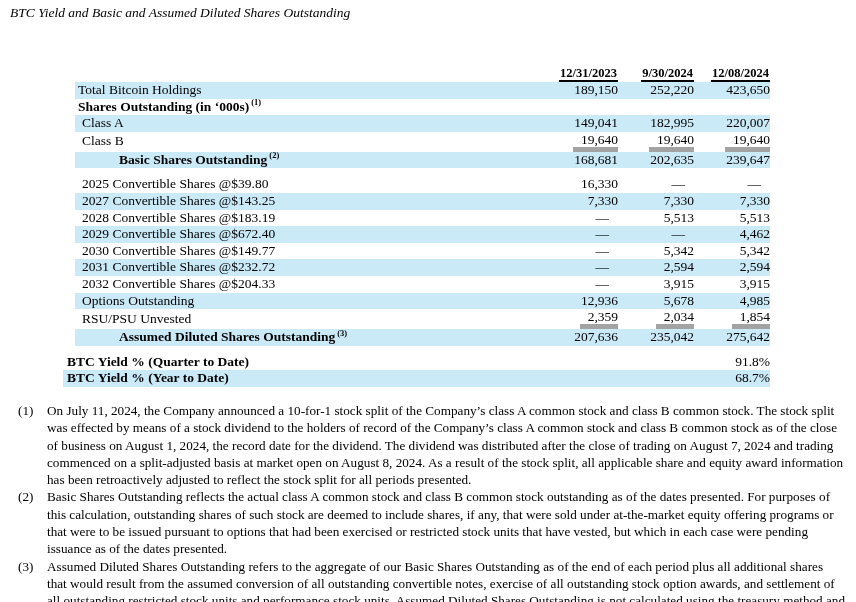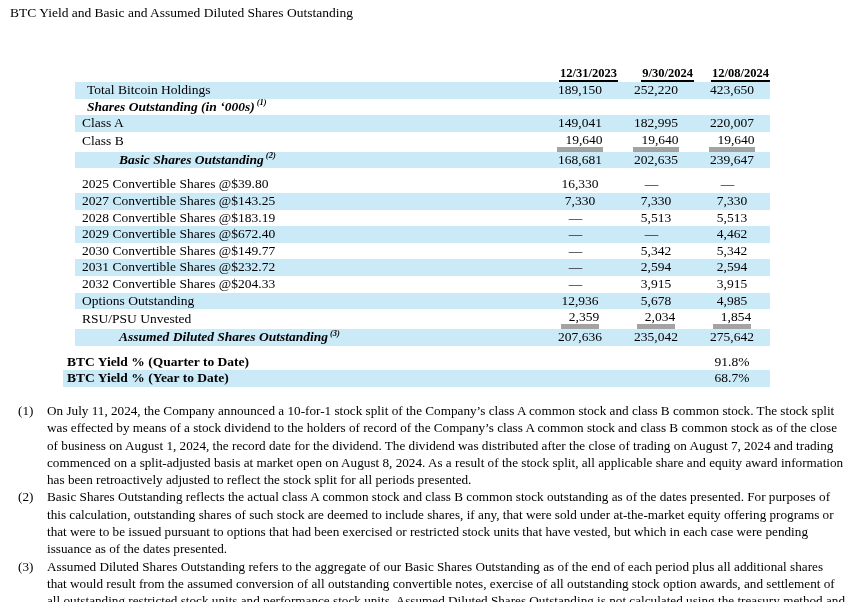--- a/index.html
+++ b/index.html
@@ -6,20 +6,21 @@
     margin: 0; padding: 0;
     width: 856px; height: 602px;
     background: #ffffff;
     font-family: "Liberation Serif", "DejaVu Serif", serif;
     color: #000000;
     overflow: hidden;
   }
   .page { width: 856px; height: 602px; position: relative; }
 
   .doc-title {
+    font-style: italic;
     font-size: 13.5px;
     margin: 4px 12px 0 10px;
     height: 17px;
     line-height: 17px;
   }
 
   
   table { border-collapse: collapse; table-layout: fixed; }
   td { padding: 0; vertical-align: middle; }
 
@@ -38,26 +39,26 @@
     border-bottom: 2px solid #000;
     padding: 0 1px;
     line-height: 13px;
     margin-top: 32px;
   }
 
   tr.hl td { background: #CBEAF8; }
   tr.spacer td { height: 8px !important; background: #fff !important; }
 
   .lbl { white-space: nowrap; overflow: hidden; }
-  .ind0 { padding-left: 12px; }
+  .ind0 { padding-left: 3px; }
   .ind1 { padding-left: 7px; }
   .ind2 { padding-left: 44px; }
-  .bold-lbl { font-weight: bold; font-style: italic; }
-
-  .val { text-align: center; }
+  .bold-lbl { font-weight: bold; }
+
+  .val { text-align: right; }
   .val span { display: inline-block; line-height: 14px; }
   tr.uline td.val span { border-bottom: 5px solid #a3a3a3; padding-left: 8px; }
   .val span.dash { margin-right: 9px; }
 
   sup {
     font-size: 8.5px;
     vertical-align: super;
     line-height: 0;
     margin-left: 2px;
     font-weight: bold;

